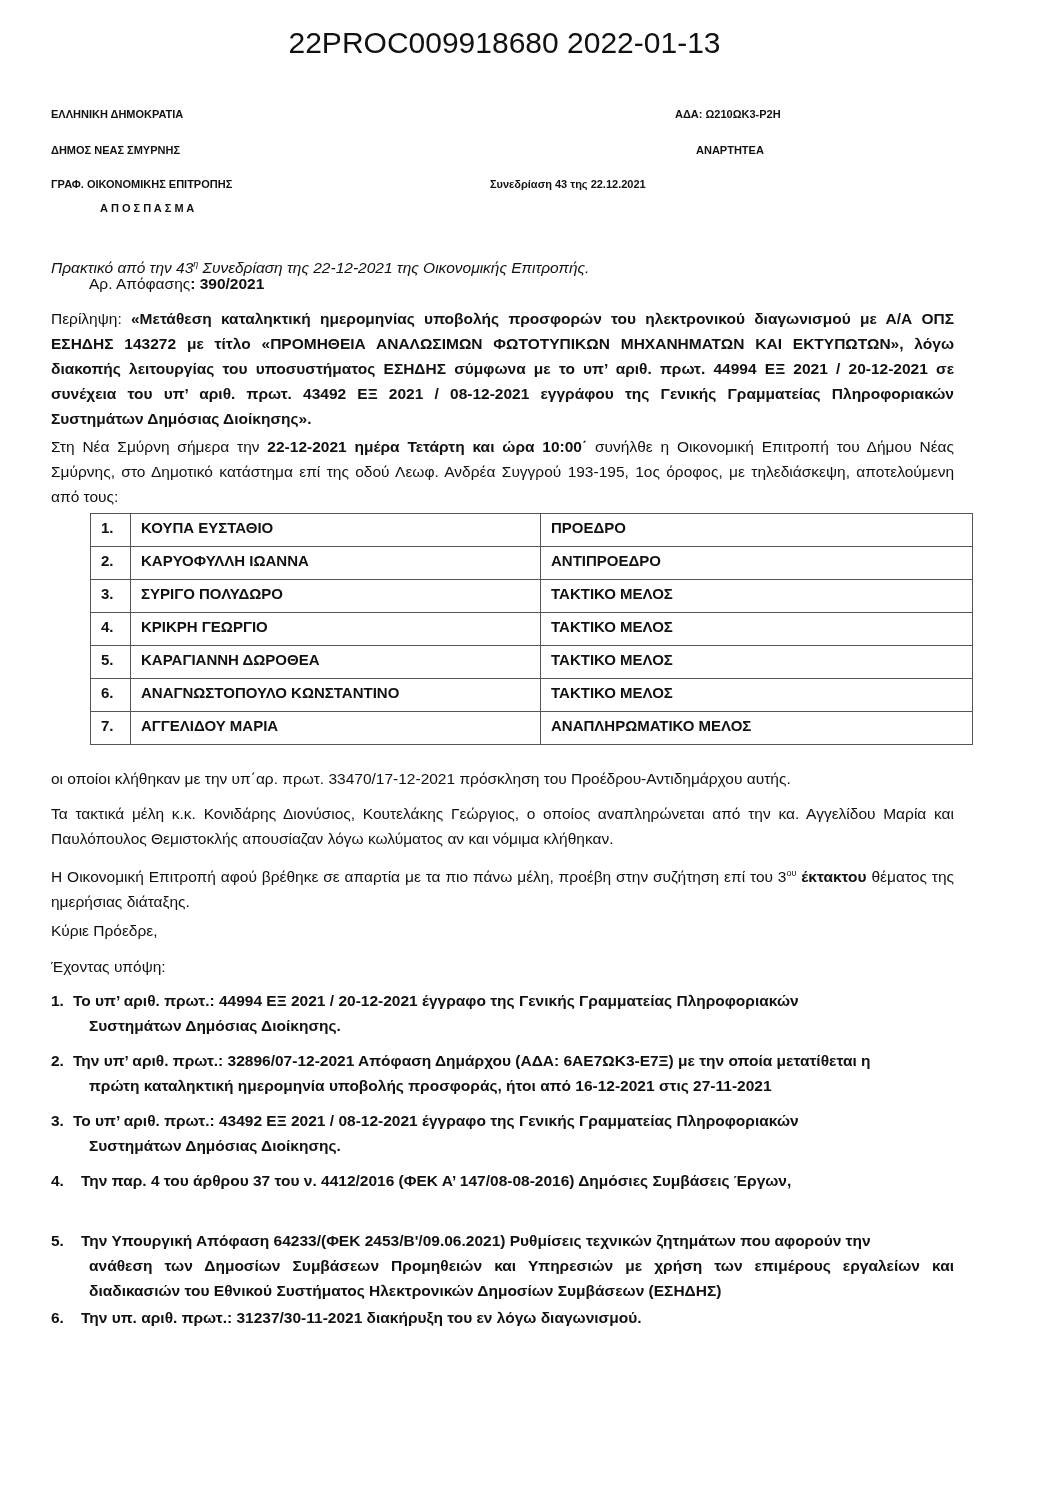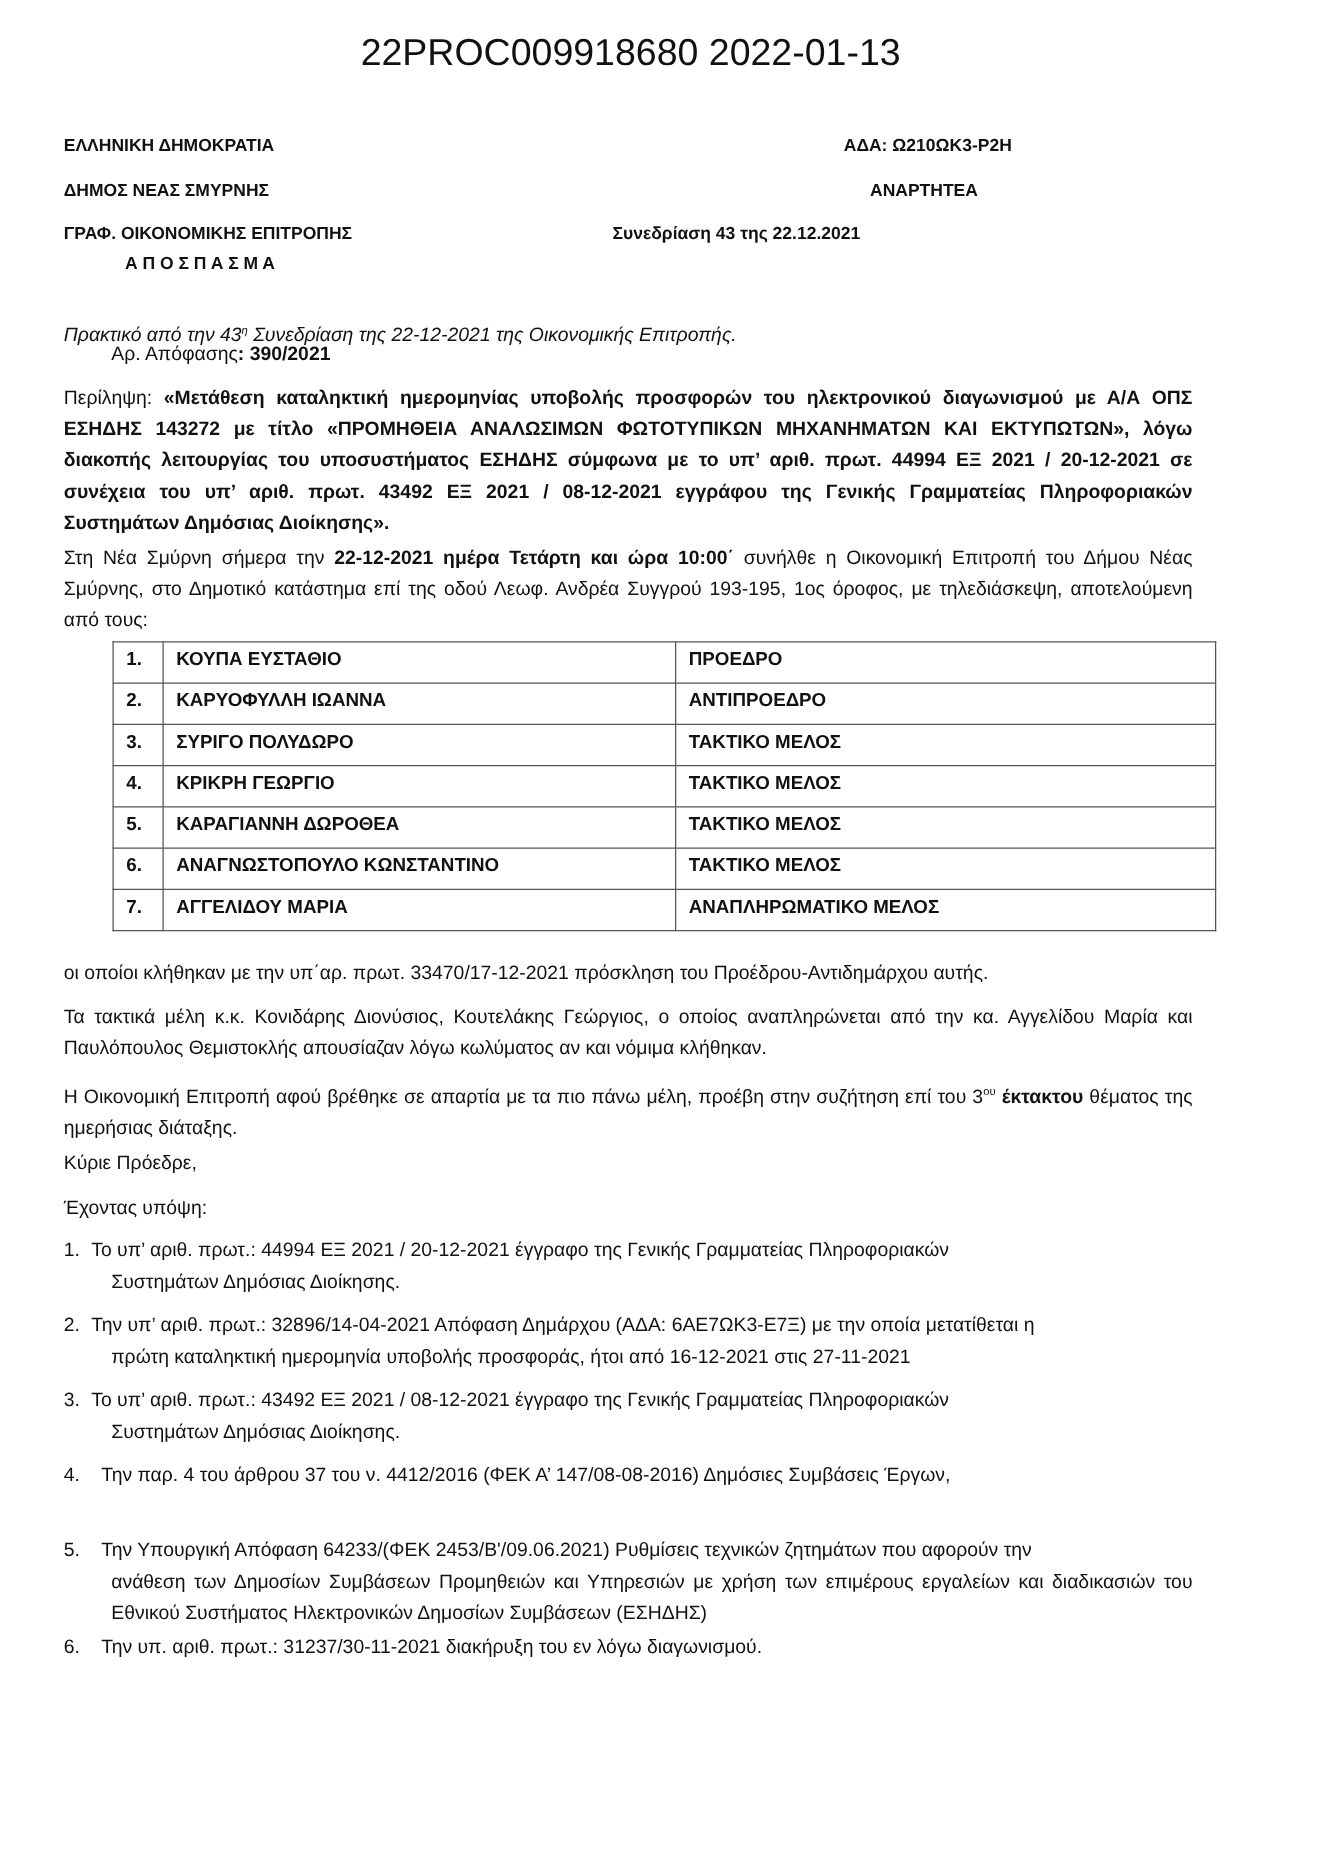--- a/index.html
+++ b/index.html
@@ -1,28 +1,28 @@
 <!DOCTYPE html>
 <html><head>
 <meta charset="utf-8">
 <style>
   html, body { margin: 0; padding: 0; background: #ffffff; }
   body { width: 1059px; height: 1497px; position: relative; overflow: hidden;
          font-family: "Liberation Sans", sans-serif; color: #111; }
   .stamp { position: absolute; top: 26px; left: 0; width: 1009px; text-align: center;
            font-size: 30px; font-family: "Liberation Sans", sans-serif; letter-spacing: 0px; }
-  .hdr { position: absolute; font-weight: bold; font-size: 14px; text-align: right; }
+  .hdr { position: absolute; font-weight: bold; font-size: 11px; text-align: right; }
   .p { position: absolute; left: 51px; width: 903px; font-size: 15.5px; line-height: 25px; text-align: justify; }
   .b { font-weight: bold; }
   sup { font-size: 9px; }
   table.members { position: absolute; left: 90px; top: 513px; width: 883px; border-collapse: collapse; font-size: 15px; font-weight: bold; }
   table.members td { border: 1px solid #555; height: 33px; padding: 0 10px; vertical-align: top; padding-top: 5px; box-sizing: border-box; }
   table.members td.num { width: 40px; }
   table.members td.name { width: 410px; }
-  .li { position: absolute; left: 51px; width: 903px; font-size: 15.5px; line-height: 25px; text-align: justify; }
+  .li { position: absolute; left: 51px; width: 903px; font-size: 15.5px; line-height: 25px; text-align: justify; font-weight: bold; }
   .li .n { display: inline-block; width: 18px; }
   .li .cont { padding-left: 38px; display: block; }
 </style>
 </head>
 <body>
 
 <div class="stamp">22PROC009918680 2022-01-13</div>
 
 <div class="hdr" style="left:51px;top:108px;">ΕΛΛΗΝΙΚΗ ΔΗΜΟΚΡΑΤΙΑ</div>
 <div class="hdr" style="left:51px;top:144px;">ΔΗΜΟΣ ΝΕΑΣ ΣΜΥΡΝΗΣ</div>
@@ -93,18 +93,18 @@
 <div class="p" style="top:861px;">
   <span>Η Οικονομική Επιτροπή αφού βρέθηκε σε απαρτία με τα πιο πάνω μέλη, προέβη στην συζήτηση επί του 3</span><sup>ου</sup>
   <span class="b">έκτακτου</span><span> θέματος της ημερήσιας διάταξης.</span>
 </div>
 
 <div class="p" style="top:918px;">Κύριε Πρόεδρε,</div>
 <div class="p" style="top:954px;">Έχοντας υπόψη:</div>
 
 <div id="items-container">
     <div class="li" style="top: 988px;"><span class="n">1.</span><span style="padding-left: 4px;">Το υπ’ αριθ. πρωτ.: 44994 ΕΞ 2021 / 20-12-2021 έγγραφο της Γενικής Γραμματείας Πληροφοριακών</span><span class="cont">Συστημάτων Δημόσιας Διοίκησης.</span></div>
-    <div class="li" style="top: 1048px;"><span class="n">2.</span><span style="padding-left: 4px;">Την υπ’ αριθ. πρωτ.: 32896/14-04-2021 Απόφαση Δημάρχου (ΑΔΑ: 6ΑΕ7ΩΚ3-Ε7Ξ) με την οποία μετατίθεται η</span><span class="cont">πρώτη καταληκτική ημερομηνία υποβολής προσφοράς, ήτοι από 16-12-2021 στις 27-11-2021</span></div>
+    <div class="li" style="top: 1048px;"><span class="n">2.</span><span style="padding-left: 4px;">Την υπ’ αριθ. πρωτ.: 32896/07-12-2021 Απόφαση Δημάρχου (ΑΔΑ: 6ΑΕ7ΩΚ3-Ε7Ξ) με την οποία μετατίθεται η</span><span class="cont">πρώτη καταληκτική ημερομηνία υποβολής προσφοράς, ήτοι από 16-12-2021 στις 27-11-2021</span></div>
     <div class="li" style="top: 1108px;"><span class="n">3.</span><span style="padding-left: 4px;">Το υπ’ αριθ. πρωτ.: 43492 ΕΞ 2021 / 08-12-2021 έγγραφο της Γενικής Γραμματείας Πληροφοριακών</span><span class="cont">Συστημάτων Δημόσιας Διοίκησης.</span></div>
     <div class="li" style="top: 1168px;"><span class="n">4.</span><span style="padding-left: 12px;">Την παρ. 4 του άρθρου 37 του ν. 4412/2016 (ΦΕΚ Α’ 147/08-08-2016) Δημόσιες Συμβάσεις Έργων,</span></div>
     <div class="li" style="top: 1228px;"><span class="n">5.</span><span style="padding-left: 12px;">Την Υπουργική Απόφαση 64233/(ΦΕΚ 2453/Β'/09.06.2021) Ρυθμίσεις τεχνικών ζητημάτων που αφορούν την</span><span class="cont">ανάθεση των Δημοσίων Συμβάσεων Προμηθειών και Υπηρεσιών με χρήση των επιμέρους εργαλείων και διαδικασιών του Εθνικού Συστήματος Ηλεκτρονικών Δημοσίων Συμβάσεων (ΕΣΗΔΗΣ)</span></div>
     <div class="li" style="top: 1305px;"><span class="n">6.</span><span style="padding-left: 12px;">Την υπ. αριθ. πρωτ.: 31237/30-11-2021 διακήρυξη του εν λόγω διαγωνισμού.</span></div>
   </div>
 
 </body></html>

